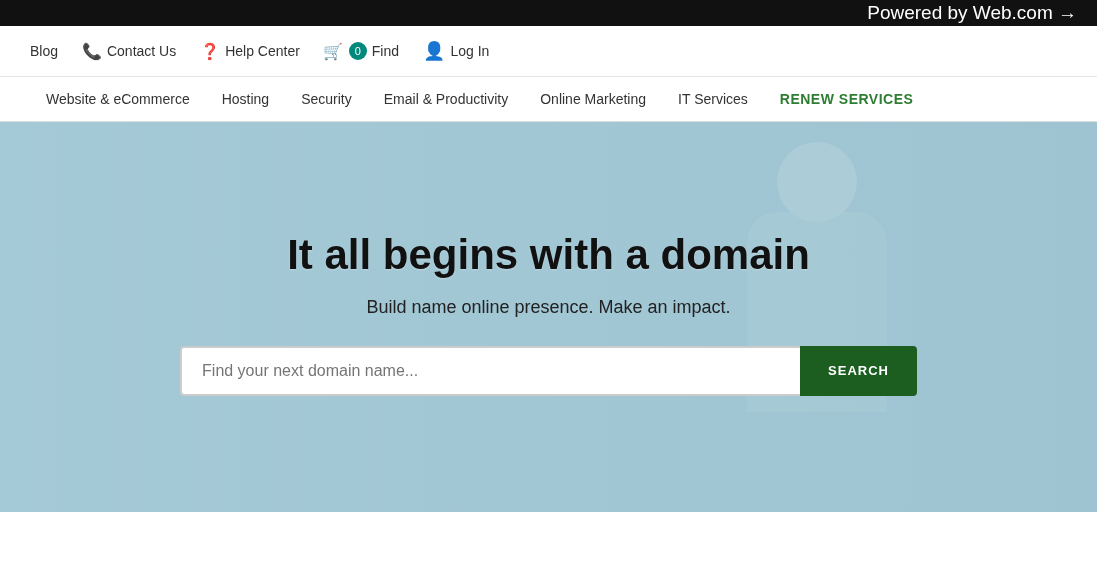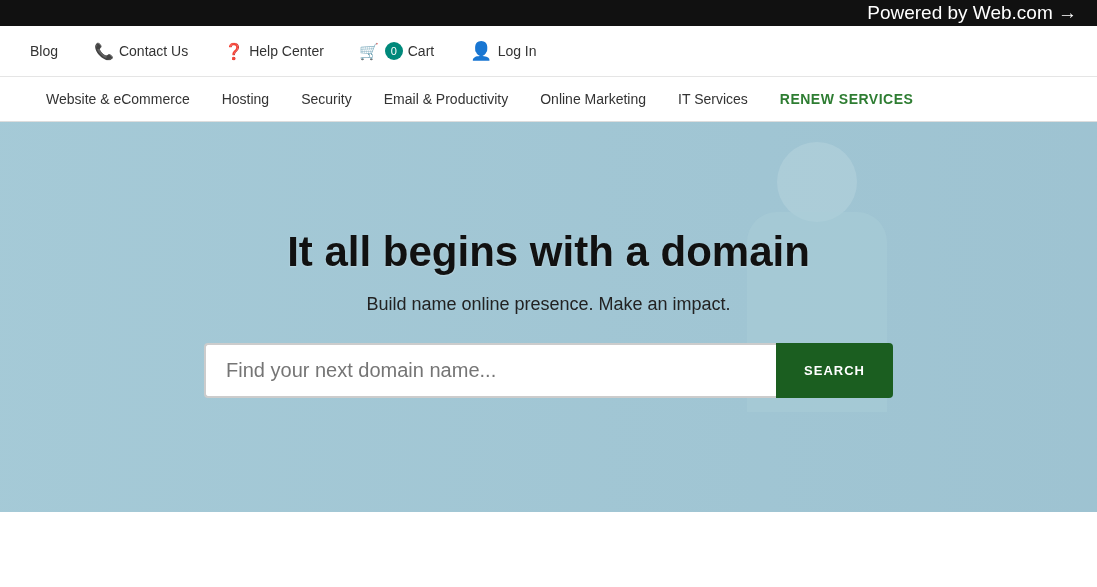--- a/index.html
+++ b/index.html
@@ -22,21 +22,21 @@
       align-items: center;
       justify-content: space-between;
       padding: 14px 30px;
       border-bottom: 1px solid #e5e5e5;
     }
     .logo { display: flex; flex-direction: column; line-height: 1; cursor: pointer; }
     .logo .network { color: #2e7d32; font-size: 22px; font-weight: bold; }
     .logo .solutions { color: #222; font-size: 22px; font-weight: bold; }
     .logo .reg { font-size: 10px; vertical-align: super; color: #222; }
 
-    .header-nav { display: flex; align-items: center; gap: 36px; }
+    .header-nav { display: flex; align-items: center; gap: 24px; }
     .header-nav-item { display: flex; align-items: center; gap: 5px; font-size: 14px; color: #333; cursor: pointer; text-decoration: none; }
     .cart-badge { background: #00897b; color: #fff; border-radius: 50%; width: 18px; height: 18px; font-size: 11px; display: inline-flex; align-items: center; justify-content: center; }
 
     
     .nav-bar {
       background: #fff;
       border-bottom: 1px solid #ddd;
       display: flex;
       align-items: center;
       padding: 0 30px;
@@ -120,23 +120,23 @@
       font-size: 18px;
       color: #222;
       margin-bottom: 28px;
     }
     .search-bar {
       display: flex;
       justify-content: center;
       margin-bottom: 28px;
     }
     .search-input {
-      width: 572px;
+      width: 620px;
       padding: 14px 20px;
-      font-size: 20px;
+      font-size: 16px;
       border: 2px solid #ccc;
       border-right: none;
       border-radius: 4px 0 0 4px;
       outline: none;
       background: #fff;
       color: #999;
     }
     .search-btn {
       padding: 14px 28px;
       background: #1b5e20;
@@ -188,21 +188,21 @@
       <span style="font-size:16px;">📞</span>
       <span>Contact Us</span>
     </a>
     <a class="header-nav-item">
       <span style="font-size:16px;">❓</span>
       <span>Help Center</span>
     </a>
     <a class="header-nav-item">
       <span style="font-size:16px;">🛒</span>
       <span class="cart-badge">0</span>
-      <span>Cart</span>
+      <span>Find</span>
     </a>
     <a class="header-nav-item">
       <span style="font-size:18px;">👤</span>
       <span>Log In</span>
     </a>
   </nav>
 </header>
 
 <nav class="nav-bar">
   <a class="nav-item">Website &amp; eCommerce</a>

